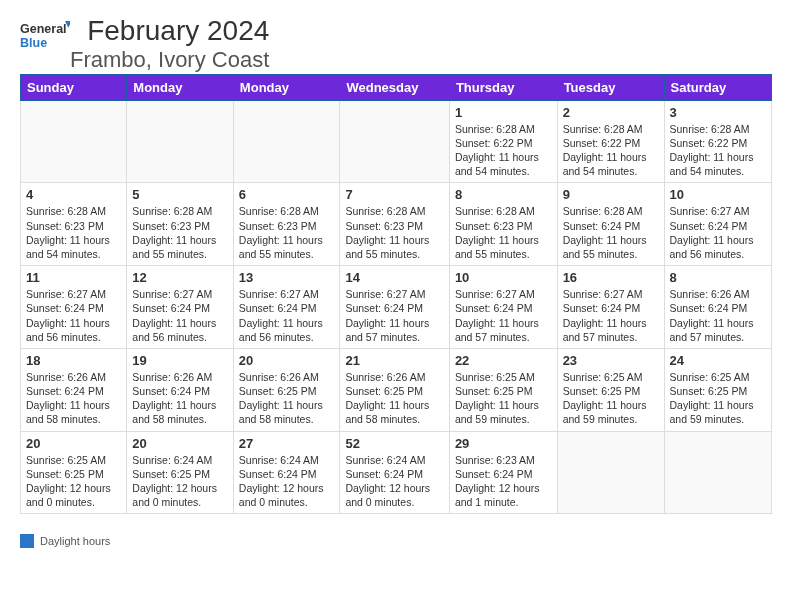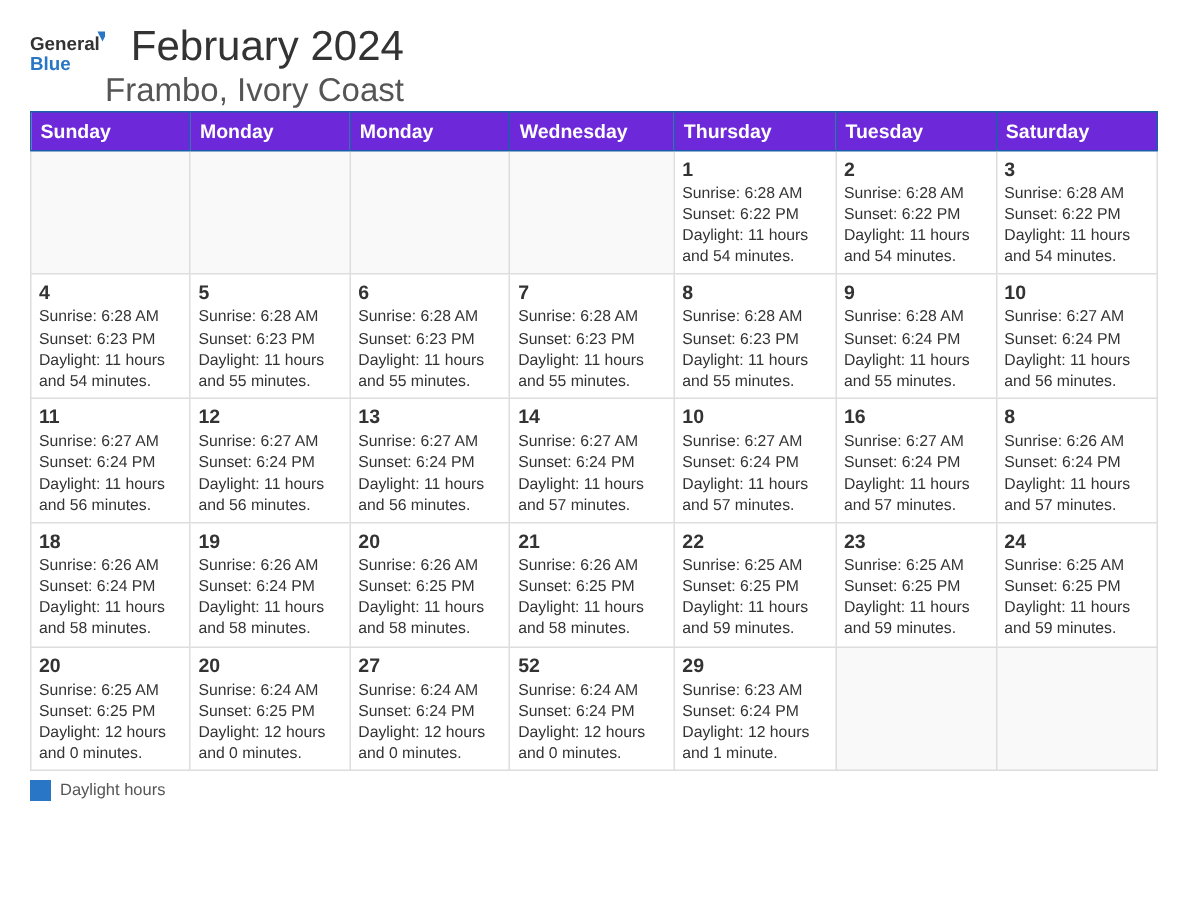--- a/index.html
+++ b/index.html
@@ -74,21 +74,21 @@
       color: #333;
       display: block;
       margin-bottom: 2px;
     }
     .day-info {
       color: #333;
       font-size: 10.5px;
       line-height: 1.35;
     }
     .footer {
-      margin-top: 6px;
+      margin-top: 20px;
       font-size: 11px;
       color: #555;
       display: flex;
       align-items: center;
       gap: 6px;
     }
     .footer-box {
       width: 14px;
       height: 14px;
       background: #2a76c6;

